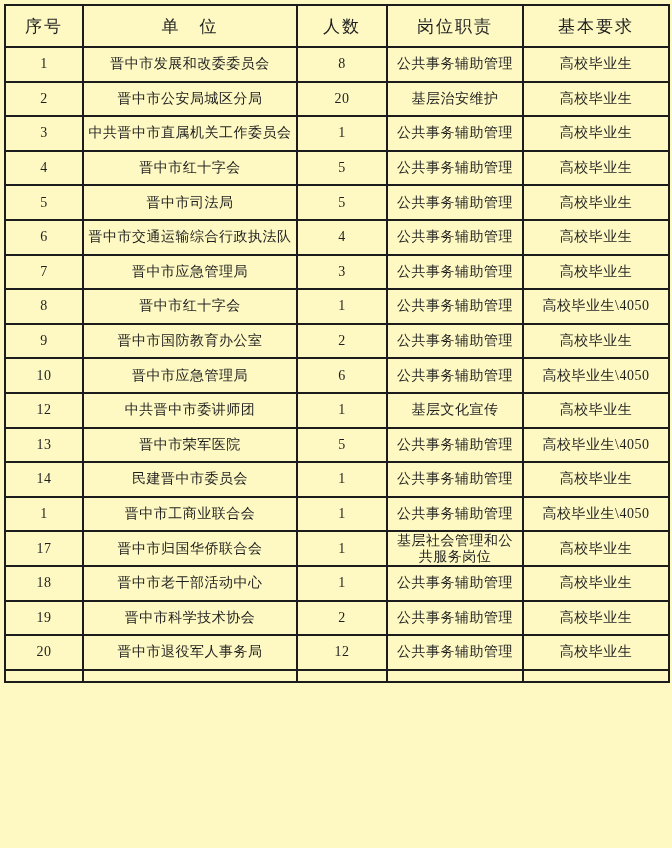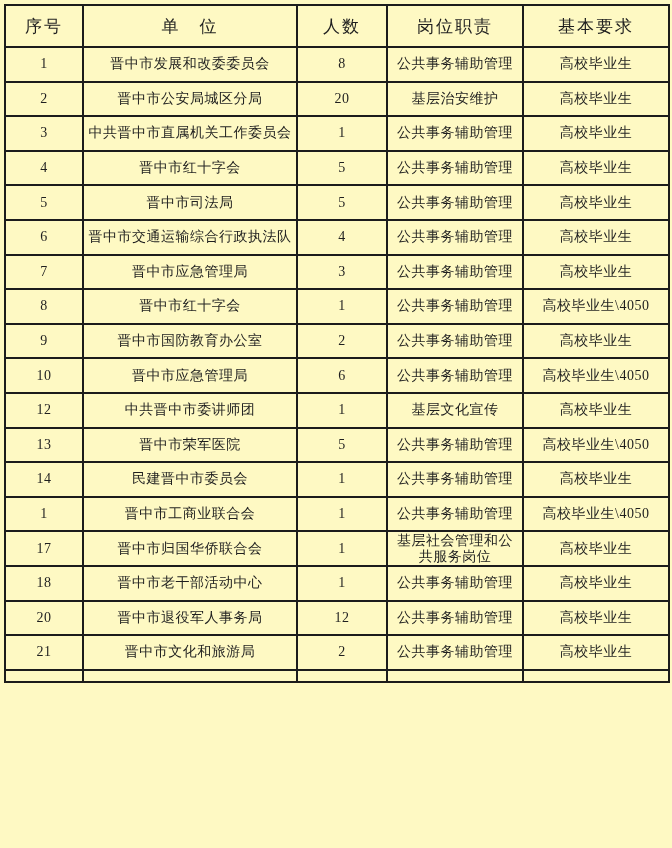--- a/index.html
+++ b/index.html
@@ -182,30 +182,30 @@
     <td>高校毕业生</td>
   </tr>
         <tr>
     <td>18</td>
     <td>晋中市老干部活动中心</td>
     <td>1</td>
     <td>公共事务辅助管理</td>
     <td>高校毕业生</td>
   </tr>
         <tr>
+    <td>19</td>
+    <td>晋中市科学技术协会</td>
+    <td>2</td>
+    <td>公共事务辅助管理</td>
+    <td>高校毕业生</td>
+  </tr>
+        <tr>
     <td>20</td>
     <td>晋中市退役军人事务局</td>
     <td>12</td>
-    <td>公共事务辅助管理</td>
-    <td>高校毕业生</td>
-  </tr>
-        <tr>
-    <td>21</td>
-    <td>晋中市文化和旅游局</td>
-    <td>2</td>
     <td>公共事务辅助管理</td>
     <td>高校毕业生</td>
   </tr>
         <tr class="partial">
     <td></td>
     <td></td>
     <td></td>
     <td></td>
     <td></td>
   </tr>

